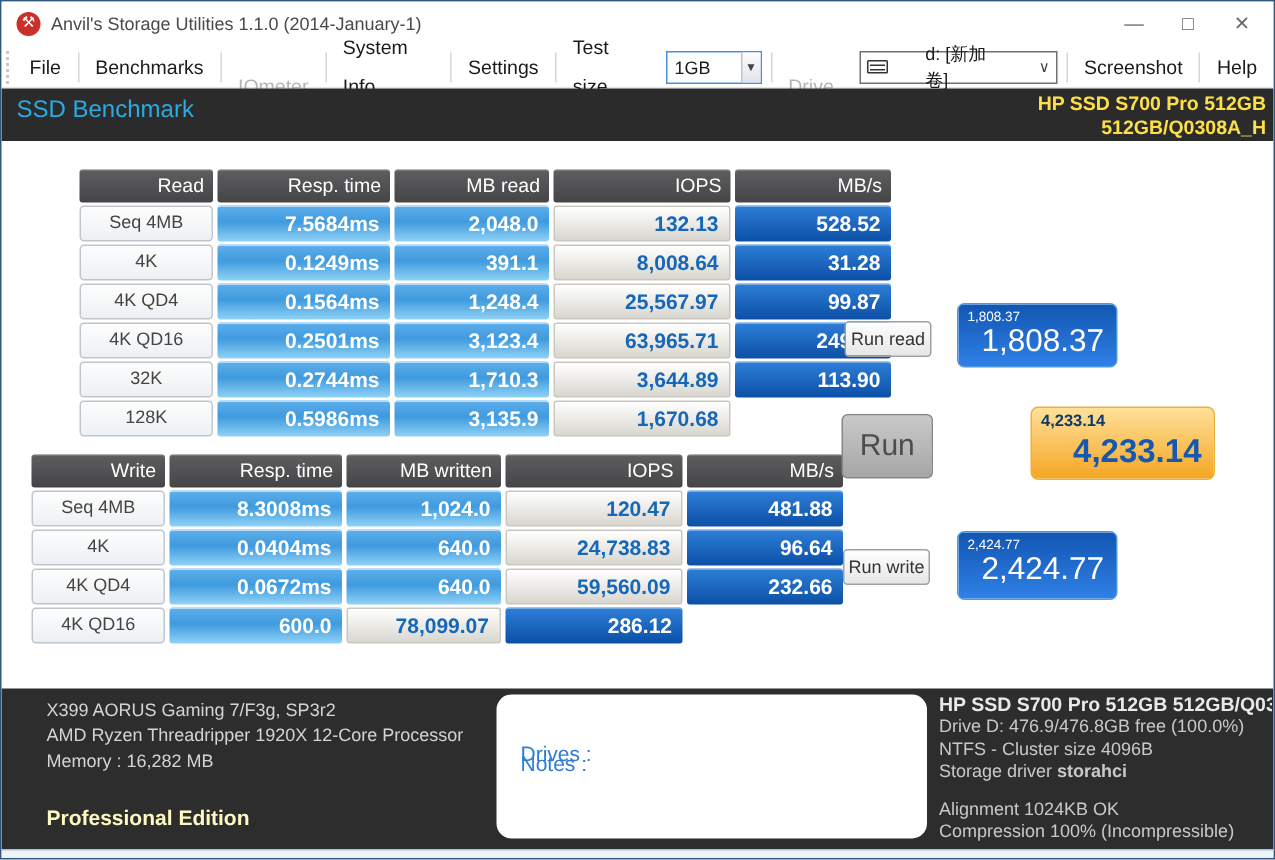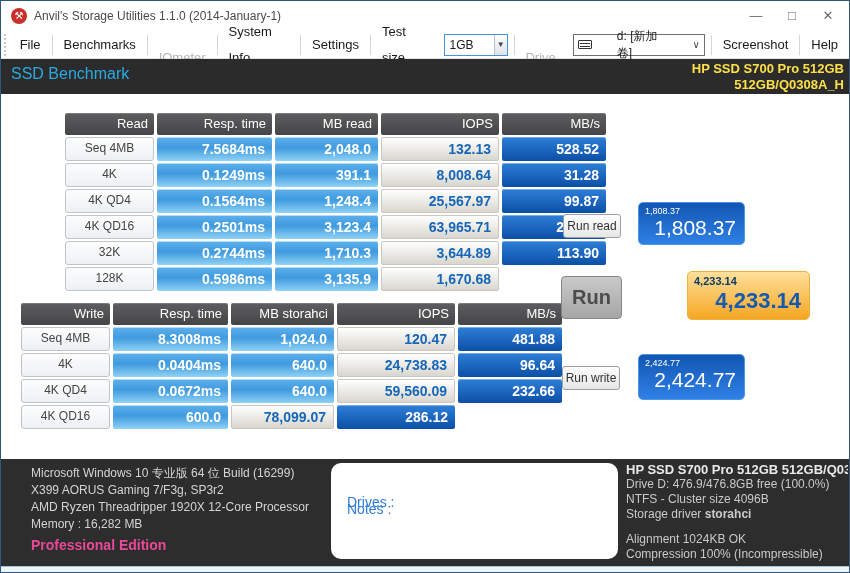--- a/index.html
+++ b/index.html
@@ -35,56 +35,56 @@
   .combo.drive .val { flex:1; font-size:12px; }
   .combo.drive .chev { font-size:10px; color:#444; }
   
   .bench-header { position:absolute; left:0; top:58px; width:100%; height:35px; background:#2b2b2b; }
   .bench-title { position:absolute; left:10px; top:6px; font-size:16px; color:#29abe2; }
   .device { position:absolute; right:5px; top:2px; text-align:right; font-size:13px; font-weight:bold;
     color:#fde047; line-height:16px; }
   
   .grid { position:absolute; display:grid; grid-template-columns:89px 115px 103px 118px 104px;
     column-gap:3px; row-gap:2px; }
-  .grid.read  { left:32px; top:112px; grid-template-rows:22px repeat(6,24px);padding-left:32px; }
+  .grid.read  { left:20px; top:112px; grid-template-rows:22px repeat(6,24px);padding-left:32px; }
   .grid.write { left:20px; top:302px; grid-template-rows:22px repeat(4,24px); }
   .h { background:linear-gradient(#5e5e60,#454547); color:#fff; font-size:13px; text-align:right;
     padding-right:6px; line-height:22px; border-radius:2px; box-shadow:inset 0 1px 0 rgba(255,255,255,.18); }
   .lbl { background:linear-gradient(#fdfdfd,#edf0f3); border:1px solid #bfc5cb; border-radius:3px;
     color:#444; font-size:12px; text-align:center; line-height:21px; }
   .cell { font-weight:bold; font-size:14px; text-align:right; padding-right:7px; line-height:24px; border-radius:2px; }
   .c-blue { background:linear-gradient(180deg,#5fb0ec 0%,#3f9ade 45%,#8fd2f6 100%);
     color:#fff; box-shadow:inset 0 1px 0 rgba(255,255,255,.55); }
   .c-iops { background:linear-gradient(#ffffff,#d8d6ce); color:#1767b8;
     border:1px solid #c9c7bf; line-height:22px; }
   .c-mbs { background:linear-gradient(#2e7fd8,#0c4fa6); color:#fff;
     box-shadow:inset 0 1px 0 rgba(255,255,255,.35); }
   
   .run-small { position:absolute; width:58px; height:24px; background:linear-gradient(#fefefe,#e6e6e6);
     border:1px solid #9aa0a6; border-radius:3px; font-size:12px; color:#333; text-align:center; line-height:22px; }
   .run-read  { left:562px; top:213px; }
   .run-write { left:561px; top:365px; }
   .run-big { position:absolute; left:560px; top:275px; width:61px; height:43px;
     background:linear-gradient(#c9c9c9,#a6a6a6); border:1px solid #868686; border-radius:4px;
-    font-size:20px; font-weight:bold; color:#4c4c4c; text-align:center; line-height:41px; }
+    font-size:20px; font-weight:normal; color:#4c4c4c; text-align:center; line-height:41px; }
   
   .score { position:absolute; border-radius:5px; }
   .score .sm { position:absolute; left:6px; top:3px; font-size:9px; }
   .score .lg { position:absolute; right:8px; top:13px; font-size:21px; }
   .score.blue { background:linear-gradient(#1256b2,#2f80e6); border:1px solid #4a97e8; color:#fff; }
   .score.read-score  { left:637px; top:201px; width:107px; height:43px; }
   .score.write-score { left:637px; top:353px; width:107px; height:46px; }
   .score.total-score { left:686px; top:270px; width:123px; height:49px;
     background:linear-gradient(#ffe09a,#f5a623); border:1px solid #ecb23c; }
   .score.total-score .sm { color:#0d3a66; font-weight:bold; font-size:11px; }
   .score.total-score .lg { color:#1458b0; font-weight:bold; top:16px; font-size:22px; }
   
   .bottom { position:absolute; left:0; top:458px; width:100%; height:107px; background:#2d2d2d; }
   .sysinfo { position:absolute; left:30px; top:6px; font-size:12px; color:#d4d4d4; line-height:17px; }
-  .edition { position:absolute; left:30px; top:78px; font-size:14px; font-weight:bold; color:#ec4899; }
+  .edition { position:absolute; left:30px; top:78px; font-size:14px; font-weight:bold; color:#fef9c3; }
   .notes-box { position:absolute; left:330px; top:4px; width:287px; height:96px; background:#fff; border-radius:10px; }
   .notes-box .nl { position:absolute; left:16px; font-size:14px; color:#2d7dd8; }
   .drives-label { top:14px;margin-top:17px; } .notes-label { top:38px; }
   .driveinfo { position:absolute; left:625px; top:3px; width:222px; font-size:12px; color:#c9c9c9;
     line-height:15px; }
   .driveinfo .model { font-weight:bold; color:#e9e9e9; font-size:13px; white-space:nowrap; overflow:hidden; }
   .driveinfo .gap { height:10px; }
   .bstrip { position:absolute; left:0; top:565px; width:100%; height:8px; background:#eef3f8;
     border-top:1px solid #9fc4e2; }
 </style>
@@ -178,21 +178,21 @@
 
     <div class="lbl">128K</div>
     <div class="cell c-blue">0.5986ms</div>
     <div class="cell c-blue">3,135.9</div>
     <div class="cell c-iops">1,670.68</div>
   </div>
 
   <div class="grid write">
     <div class="h">Write</div>
     <div class="h">Resp. time</div>
-    <div class="h">MB storahci</div>
+    <div class="h">MB written</div>
     <div class="h">IOPS</div>
     <div class="h">MB/s</div>
 
     <div class="lbl">Seq 4MB</div>
     <div class="cell c-blue">8.3008ms</div>
     <div class="cell c-blue">1,024.0</div>
     <div class="cell c-iops">120.47</div>
     <div class="cell c-mbs">481.88</div>
 
     <div class="lbl">4K</div>
@@ -225,21 +225,20 @@
     <div class="sm">4,233.14</div>
     <div class="lg">4,233.14</div>
   </div>
   <div class="score blue write-score">
     <div class="sm">2,424.77</div>
     <div class="lg">2,424.77</div>
   </div>
 
   <div class="bottom">
     <div class="sysinfo">
-      <div>Microsoft Windows 10 专业版 64 位 Build (16299)</div>
       <div>X399 AORUS Gaming 7/F3g, SP3r2</div>
       <div>AMD Ryzen Threadripper 1920X 12-Core Processor</div>
       <div>Memory : 16,282 MB</div>
     </div>
     <div class="edition">Professional Edition</div>
 
     <div class="notes-box">
       <div class="nl drives-label">Drives :</div>
       <div class="nl notes-label">Notes :</div>
     </div>

